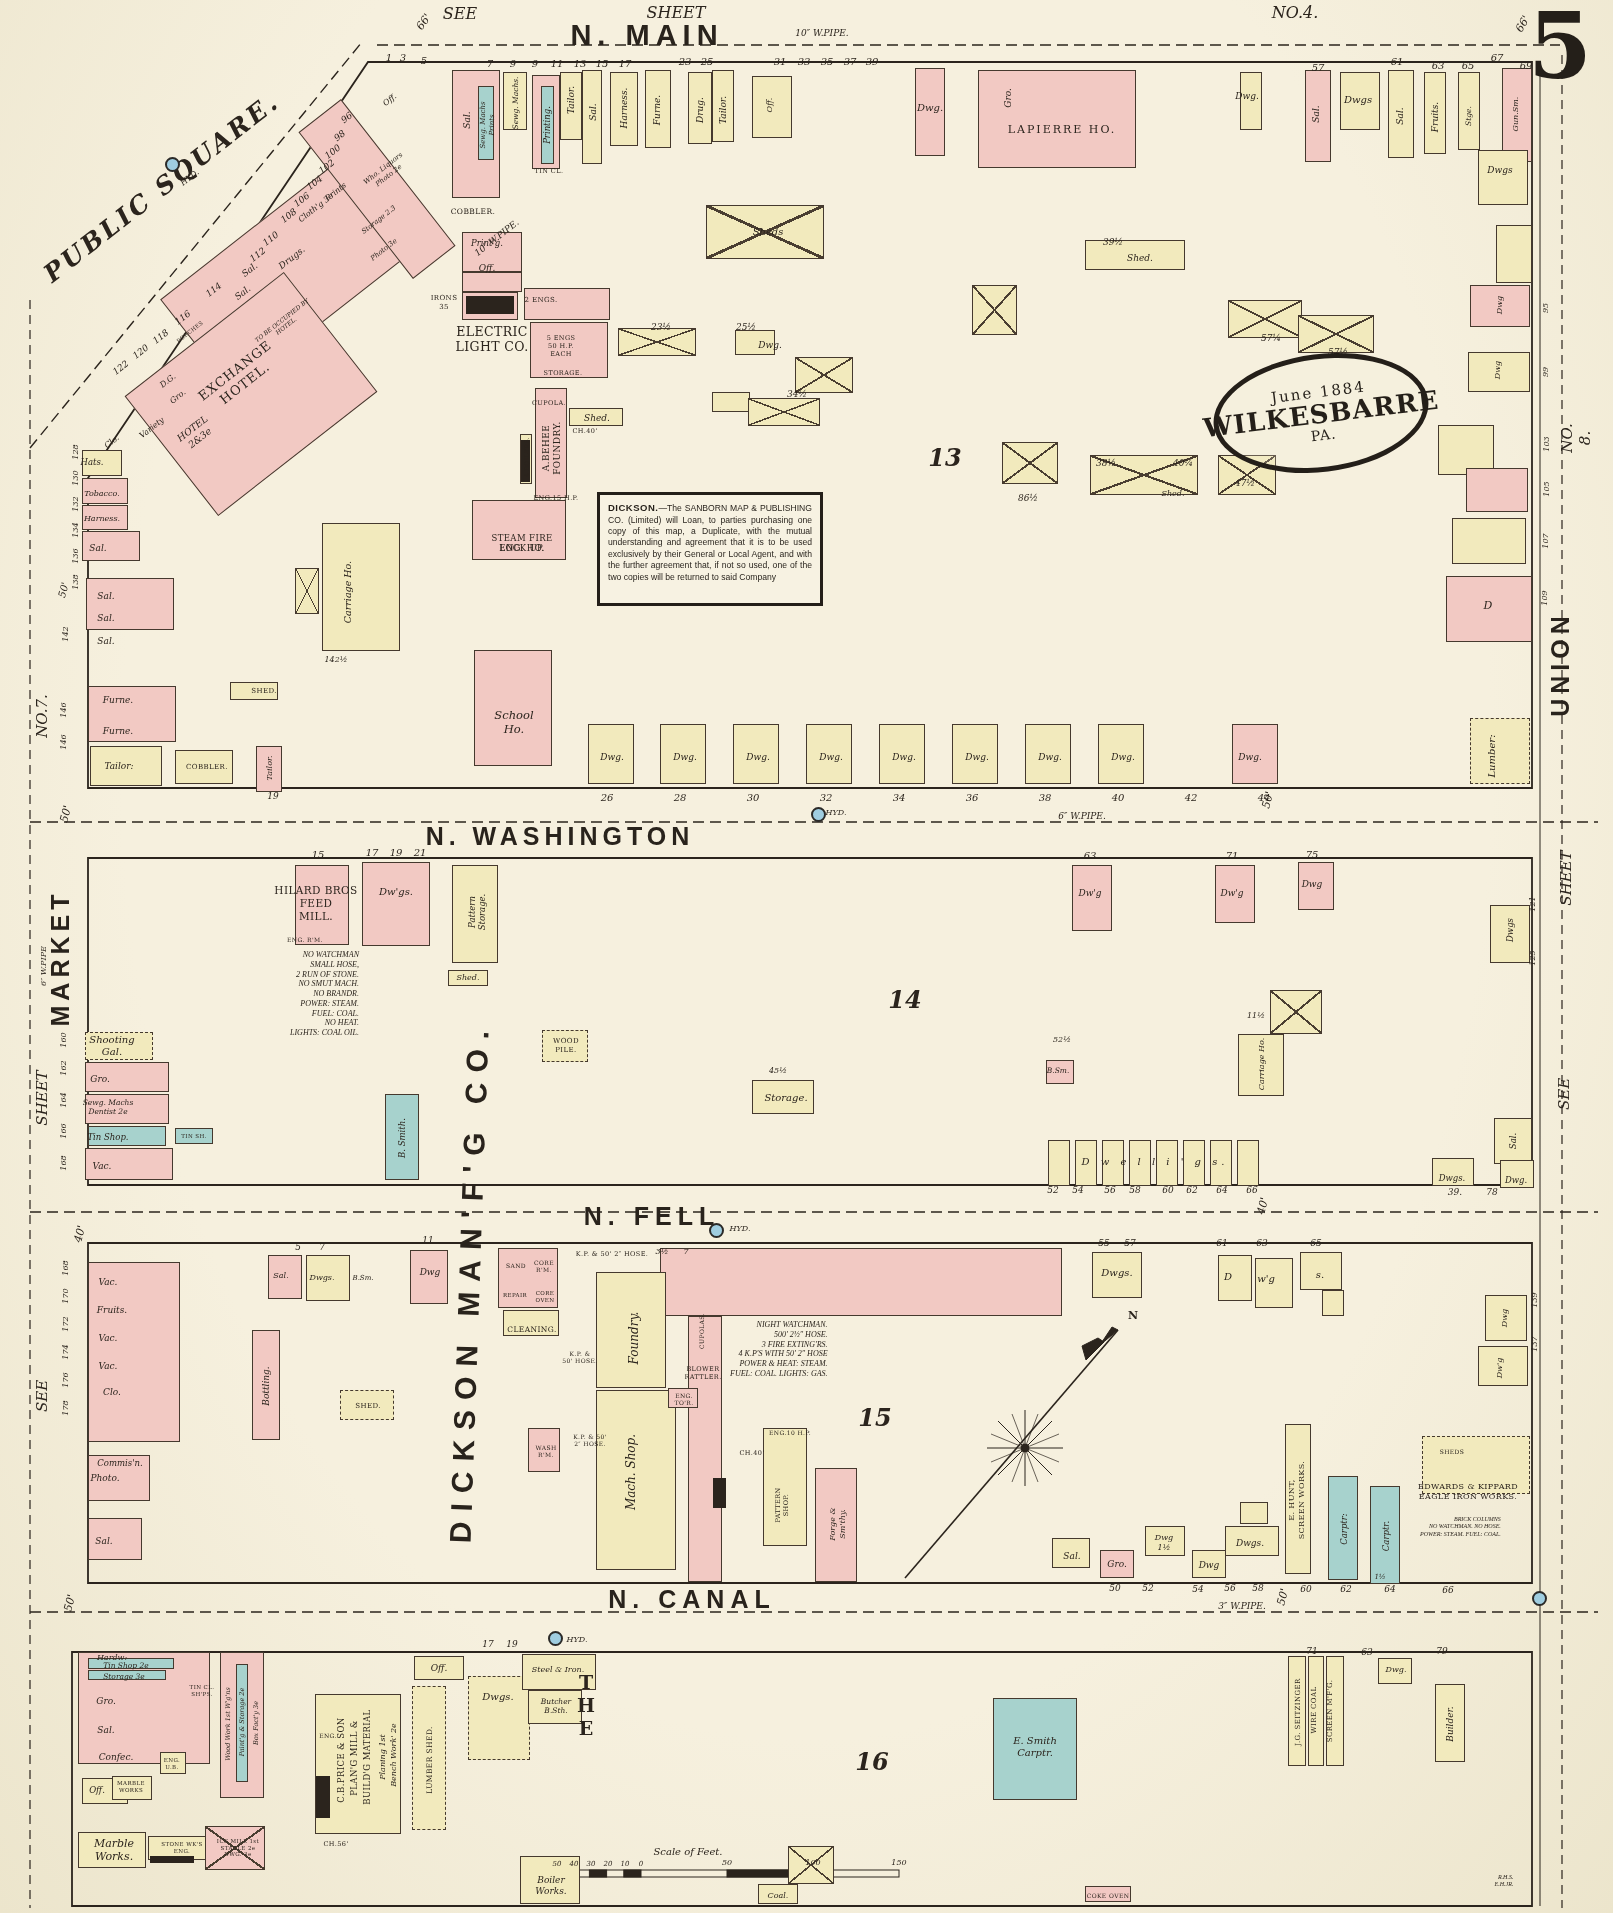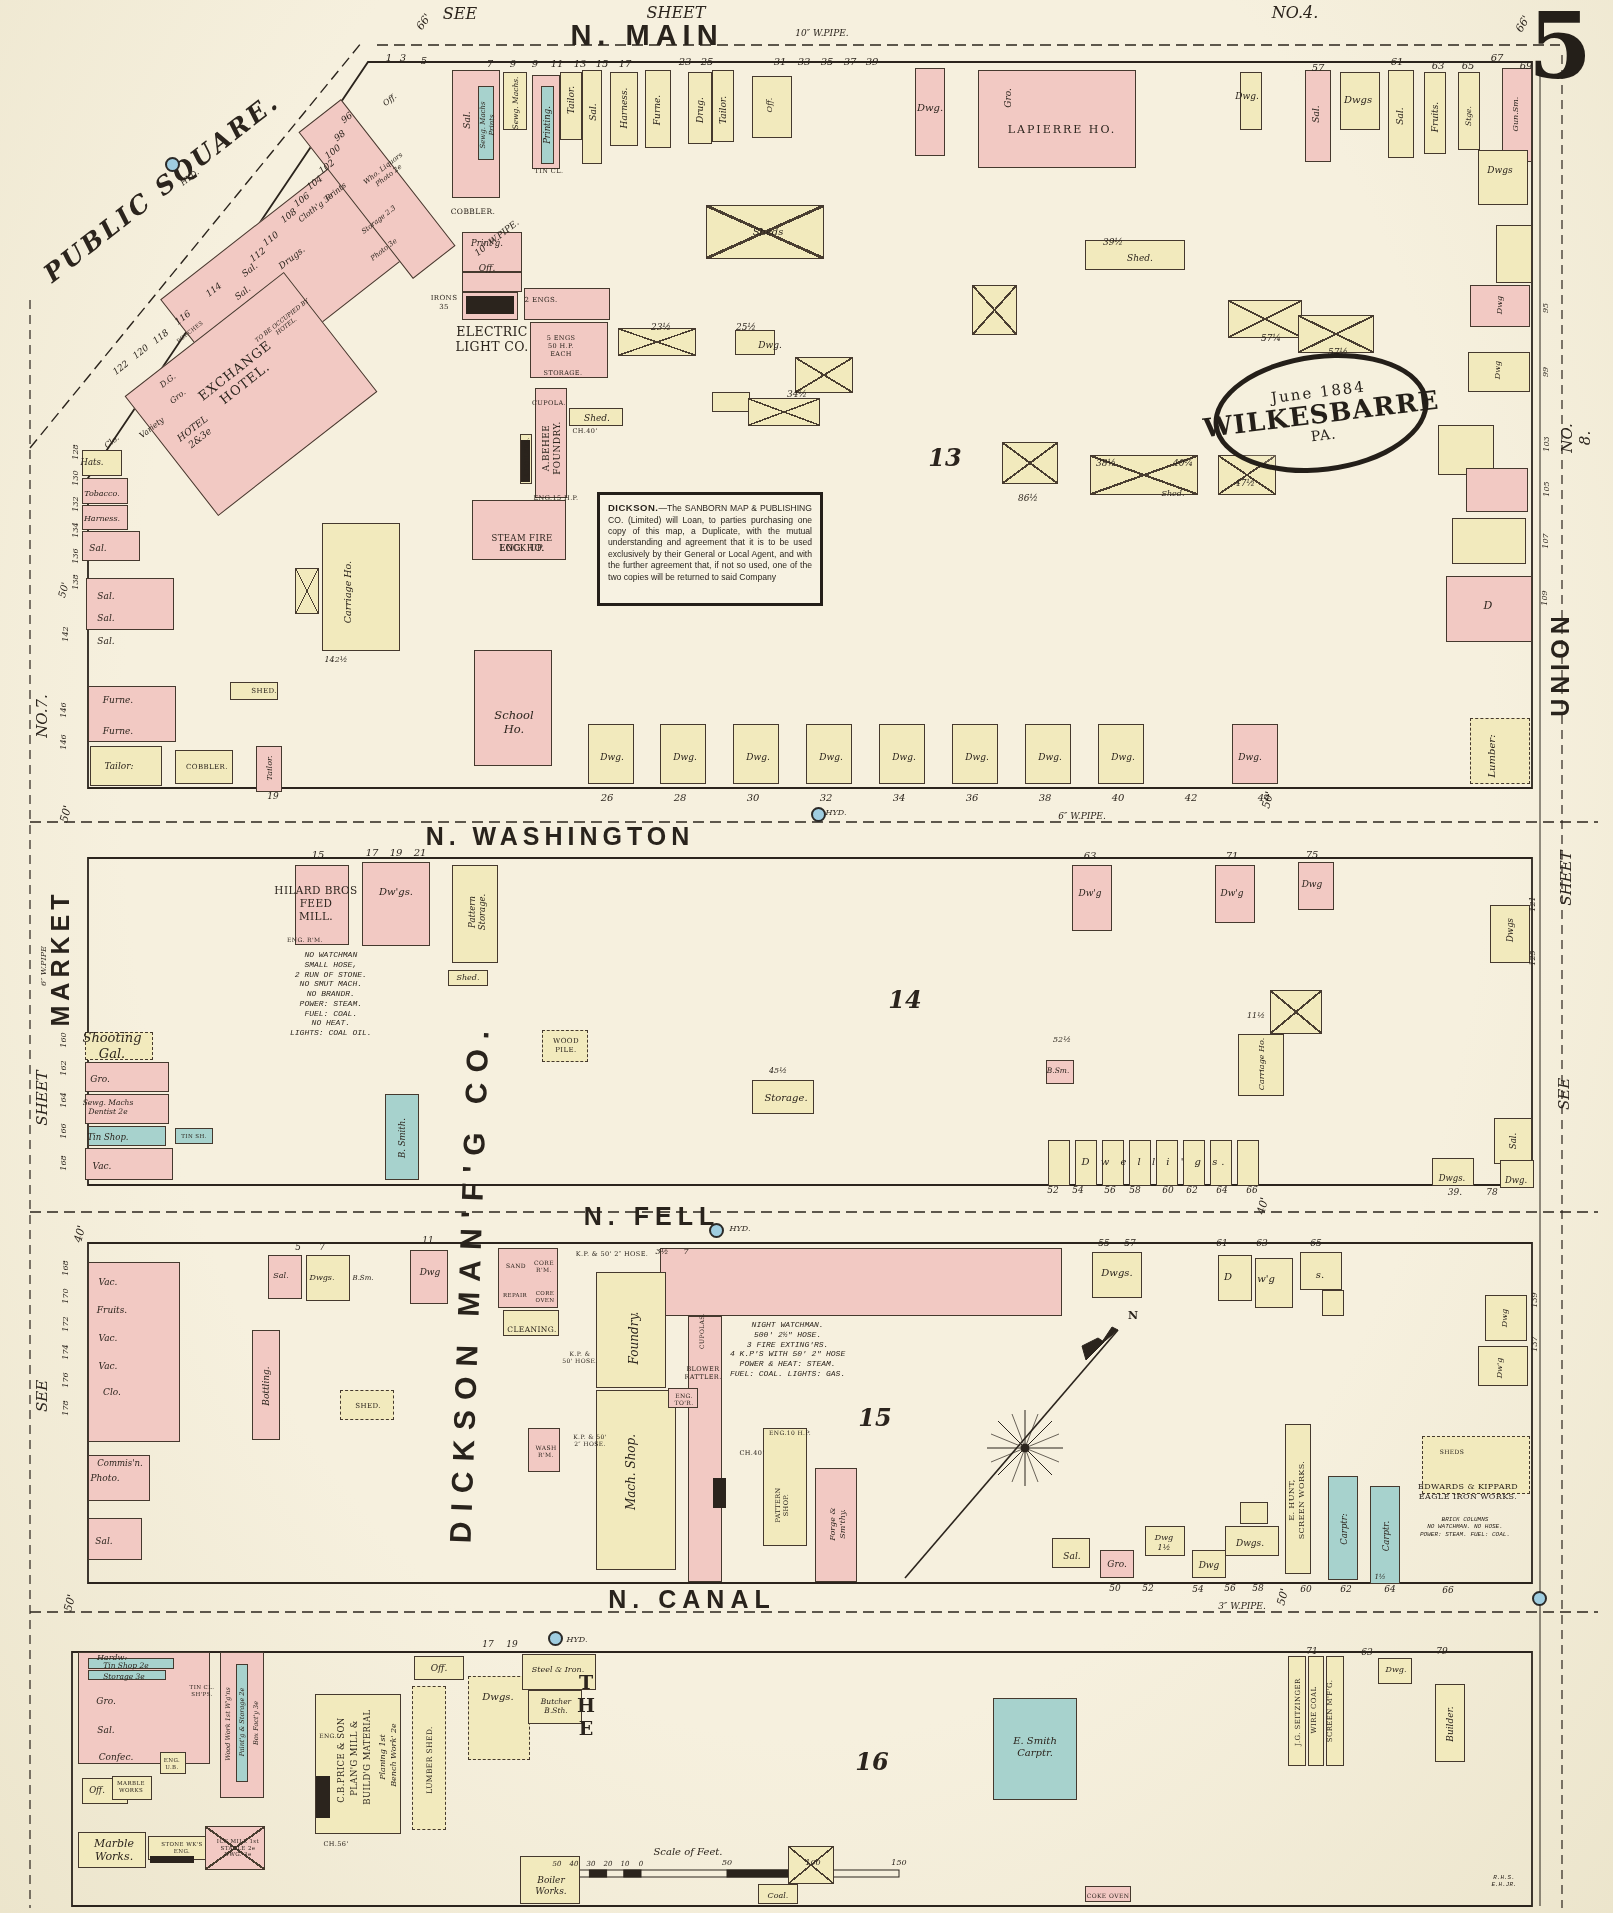--- a/index.html
+++ b/index.html
@@ -14,21 +14,21 @@
   .xm{background-image:
       linear-gradient(to top right,transparent 48.5%,#4a3e31 48.5%,#4a3e31 51.5%,transparent 51.5%),
       linear-gradient(to bottom right,transparent 48.5%,#4a3e31 48.5%,#4a3e31 51.5%,transparent 51.5%);}
   .lbl{position:absolute;white-space:pre-line;line-height:1.22;color:#2b241d;z-index:4;text-align:center;}
   .st-script{font-family:"DejaVu Serif",serif;font-style:italic;}
   .st-caps{font-family:"DejaVu Serif",serif;letter-spacing:.4px;}
   .st-street{font-family:"Liberation Sans",sans-serif;font-weight:bold;color:#29231c;}
   .st-psq{font-family:"DejaVu Serif",serif;font-style:italic;font-weight:bold;letter-spacing:3px;}
   .st-ref{font-family:"DejaVu Serif",serif;font-style:italic;}
   .st-num{font-family:"DejaVu Serif",serif;font-style:italic;}
-  .st-note{font-family:Liberation Mono, monospace;font-style:italic;text-align:center;}
+  .st-note{font-family:Liberation Serif, serif;font-style:italic;text-align:right;}
   .st-blocknum{font-family:"DejaVu Serif",serif;font-weight:bold;font-style:italic;}
   .st-dickson{font-family:"Liberation Sans",sans-serif;font-weight:bold;color:#29231c;}
   .st-big{font-family:"DejaVu Serif",serif;font-weight:bold;}
   .hyd{position:absolute;width:11px;height:11px;border-radius:50%;background:#9fcde0;border:2px solid #2b2a28;z-index:5;}
   #stamp{position:absolute;left:1213px;top:354px;width:206px;height:108px;border:5px solid #241f19;
          border-radius:50%;transform:rotate(-7deg);display:flex;flex-direction:column;align-items:center;
          justify-content:center;z-index:6;color:#241f19;background:rgba(244,238,219,.2);}
   #stamp .l1{font-size:15px;letter-spacing:2px;}
   #stamp .l2{font-size:26px;font-weight:bold;letter-spacing:1px;line-height:1;}
   #stamp .l3{font-size:14px;letter-spacing:1px;}
@@ -518,21 +518,21 @@
     <div class="lbl st-script" style="left: 402px; top: 1138px; font-size: 8.5px; transform: translate(-50%, -50%) rotate(-90deg);">B. Smith.</div>
     <div class="lbl st-script" style="left: 1155px; top: 1162px; font-size: 10px; transform: translate(-50%, -50%); letter-spacing: 4px;">D w e l l i ' g s.</div>
     <div class="lbl st-num" style="left: 1053px; top: 1190px; font-size: 9px; transform: translate(-50%, -50%);">52</div>
     <div class="lbl st-num" style="left: 1078px; top: 1190px; font-size: 9px; transform: translate(-50%, -50%);">54</div>
     <div class="lbl st-num" style="left: 1110px; top: 1190px; font-size: 9px; transform: translate(-50%, -50%);">56</div>
     <div class="lbl st-num" style="left: 1135px; top: 1190px; font-size: 9px; transform: translate(-50%, -50%);">58</div>
     <div class="lbl st-num" style="left: 1168px; top: 1190px; font-size: 9px; transform: translate(-50%, -50%);">60</div>
     <div class="lbl st-num" style="left: 1192px; top: 1190px; font-size: 9px; transform: translate(-50%, -50%);">62</div>
     <div class="lbl st-num" style="left: 1222px; top: 1190px; font-size: 9px; transform: translate(-50%, -50%);">64</div>
     <div class="lbl st-num" style="left: 1252px; top: 1190px; font-size: 9px; transform: translate(-50%, -50%);">66</div>
-    <div class="lbl st-script" style="left: 112px; top: 1046px; font-size: 13px; transform: translate(-50%, -50%);">Shooting
+    <div class="lbl st-script" style="left: 112px; top: 1046px; font-size: 10px; transform: translate(-50%, -50%);">Shooting
 Gal.</div>
     <div class="lbl st-script" style="left: 100px; top: 1079px; font-size: 9px; transform: translate(-50%, -50%);">Gro.</div>
     <div class="lbl st-script" style="left: 108px; top: 1107px; font-size: 7.5px; transform: translate(-50%, -50%);">Sewg. Machs
 Dentist 2e</div>
     <div class="lbl st-script" style="left: 108px; top: 1137px; font-size: 8.5px; transform: translate(-50%, -50%);">Tin Shop.</div>
     <div class="lbl st-caps" style="left: 194px; top: 1136px; font-size: 5.5px; transform: translate(-50%, -50%);">TIN SH.</div>
     <div class="lbl st-script" style="left: 102px; top: 1166px; font-size: 9px; transform: translate(-50%, -50%);">Vac.</div>
     <div class="lbl st-num" style="left: 64px; top: 1040px; font-size: 8px; transform: translate(-50%, -50%) rotate(-90deg);">160</div>
     <div class="lbl st-num" style="left: 64px; top: 1068px; font-size: 8px; transform: translate(-50%, -50%) rotate(-90deg);">162</div>
     <div class="lbl st-num" style="left: 64px; top: 1100px; font-size: 8px; transform: translate(-50%, -50%) rotate(-90deg);">164</div>

